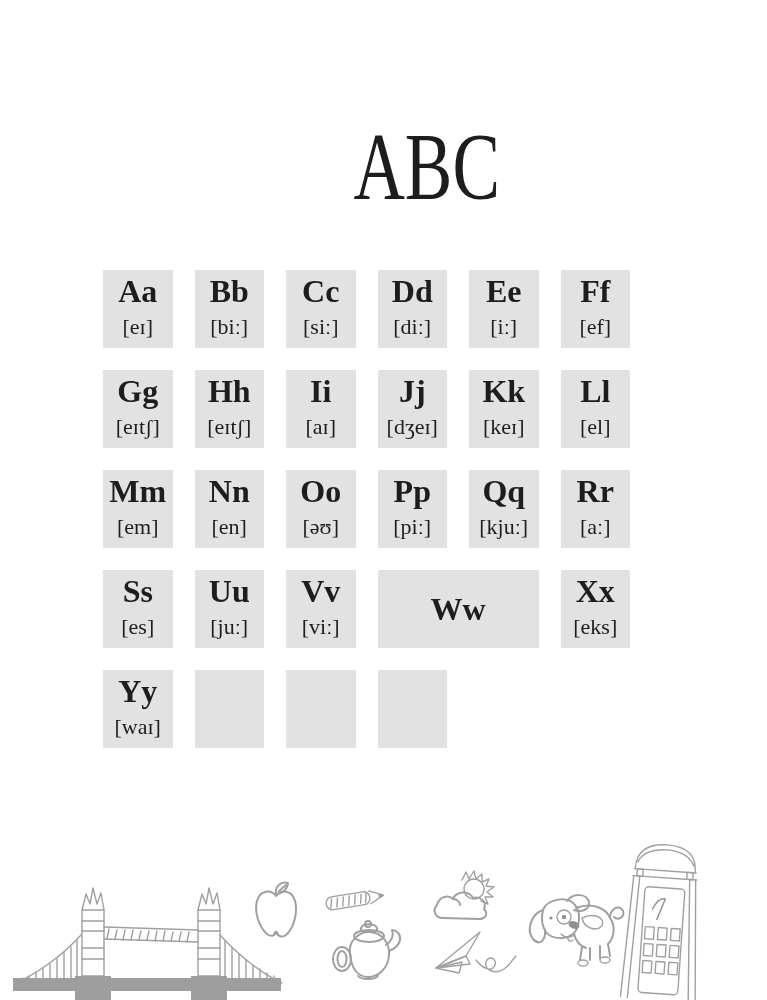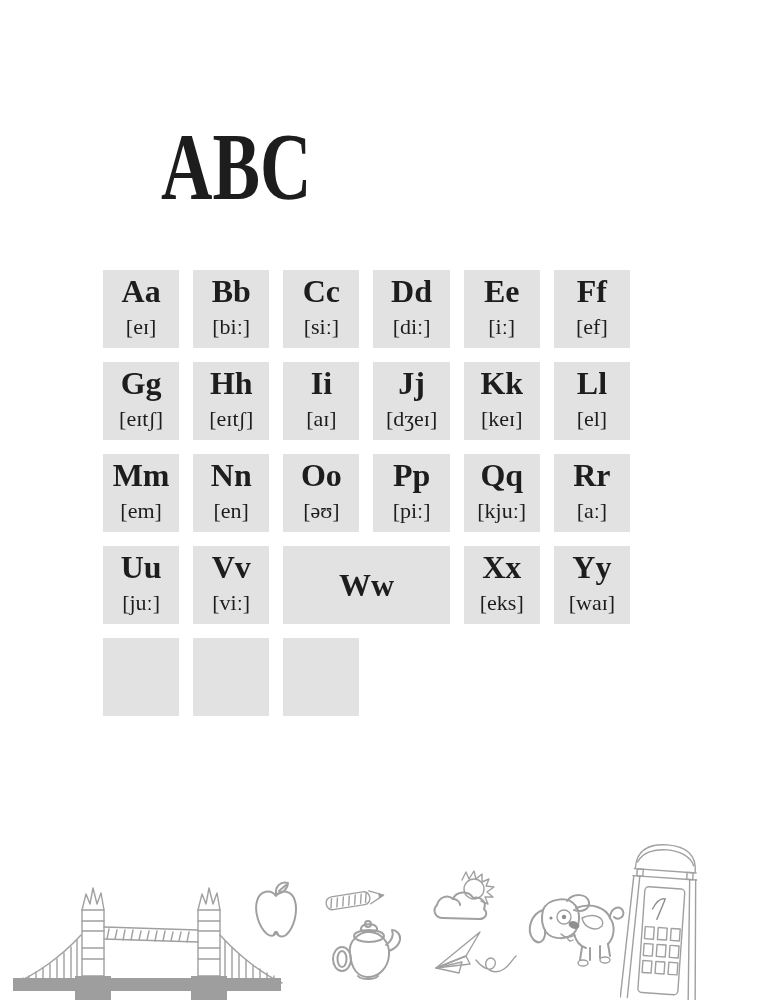--- a/index.html
+++ b/index.html
@@ -1,22 +1,22 @@
 <!DOCTYPE html>
 <html><head>
 <meta charset="utf-8">
 <style>
   html,body{margin:0;padding:0;background:#fff;}
   #page{position:relative;width:767px;height:1000px;background:#ffffff;overflow:hidden;
         font-family:"Liberation Serif","DejaVu Serif",serif;color:#1d1d1d;}
-  .title{position:absolute;top:120px;left:136px;width:400px;text-align:left;
-         font-size:95px;line-height:1.0;white-space:nowrap;font-weight:bold;}
+  .title{position:absolute;top:120px;left:124px;width:400px;text-align:right;
+         font-size:95px;line-height:1.0;white-space:nowrap;}
   .title>span{display:inline-block;transform:scaleX(0.75);transform-origin:50% 50%;}
   .grid{position:absolute;left:103px;top:270px;width:527px;
-        display:grid;grid-template-columns:repeat(6,1fr);grid-auto-rows:78px;gap:14px;}
+        display:grid;grid-template-columns:repeat(6,1fr);grid-auto-rows:78px;gap:22px;}
   .cell{background:#e2e2e2;display:flex;flex-direction:column;align-items:center;
         justify-content:center;text-align:center;overflow:hidden;}
   .letter{font-weight:bold;font-size:32px;line-height:35px;}
   .ipa{font-size:22px;line-height:35px;white-space:nowrap;font-family:Liberation Serif, serif;}
   .art{position:absolute;}
   .doodle{stroke:#a0a0a0;fill:none;stroke-width:2;stroke-linecap:round;stroke-linejoin:round;}
   .doodle-thin{stroke:#a0a0a0;fill:none;stroke-width:1.4;stroke-linecap:round;stroke-linejoin:round;}
   .doodle-fill{fill:#9e9e9e;stroke:none;}
 </style>
 </head>
@@ -93,20 +93,24 @@
         <div class="letter">Pp</div>
         <div class="ipa">[piː]</div>
       </div>
       <div class="cell">
         <div class="letter">Qq</div>
         <div class="ipa">[kjuː]</div>
       </div>
       <div class="cell">
         <div class="letter">Rr</div>
         <div class="ipa">[aː]</div>
+      </div>
+      <div class="cell">
+        <div class="letter">Ss</div>
+        <div class="ipa">[es]</div>
       </div>
       <div class="cell">
         <div class="letter">Uu</div>
         <div class="ipa">[juː]</div>
       </div>
       <div class="cell">
         <div class="letter">Vv</div>
         <div class="ipa">[viː]</div>
       </div>
       <div class="cell" style="grid-column: span 2;">

